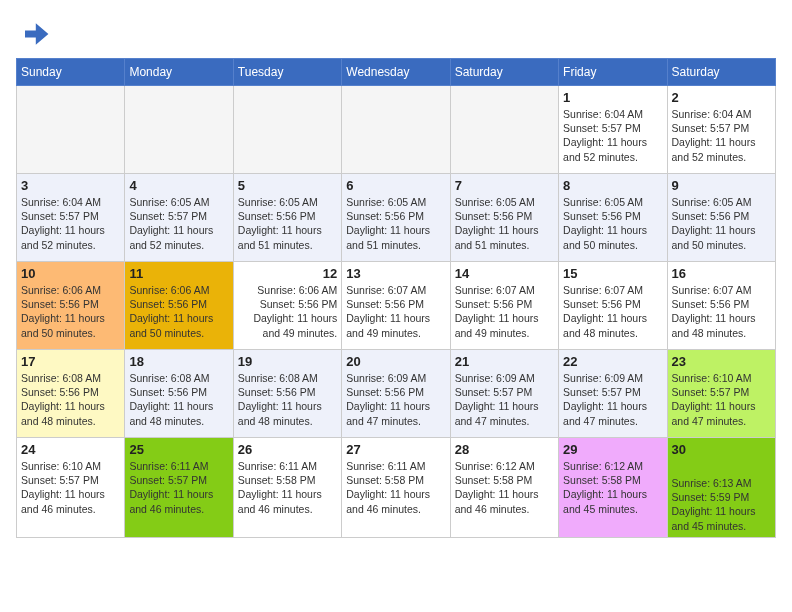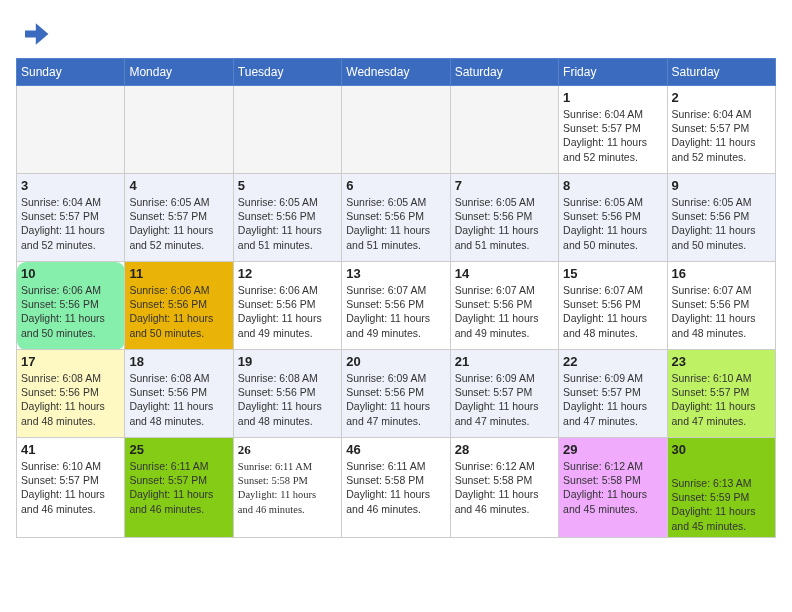--- a/index.html
+++ b/index.html
@@ -185,35 +185,35 @@
         </td>
         <td style="background: rgb(238, 241, 250);">
           <div class="day-number">9</div>
           <div class="day-info" style="white-space: pre-line;">Sunrise: 6:05 AM
 Sunset: 5:56 PM
 Daylight: 11 hours
 and 50 minutes.</div>
         </td>
       </tr>
       <tr>
-        <td style="background: #86efac; border-radius: 9px;">
+        <td style="background: #fdba74;">
           <div class="day-number">10</div>
           <div class="day-info" style="white-space: pre-line;">Sunrise: 6:06 AM
 Sunset: 5:56 PM
 Daylight: 11 hours
 and 50 minutes.</div>
         </td>
         <td style="background: #eab308;">
           <div class="day-number">11</div>
           <div class="day-info" style="white-space: pre-line;">Sunrise: 6:06 AM
 Sunset: 5:56 PM
 Daylight: 11 hours
 and 50 minutes.</div>
         </td>
-        <td style="background: rgb(255, 255, 255);">
+        <td style="background: rgb(255, 255, 255); text-align: right;">
           <div class="day-number">12</div>
           <div class="day-info" style="white-space: pre-line;">Sunrise: 6:06 AM
 Sunset: 5:56 PM
 Daylight: 11 hours
 and 49 minutes.</div>
         </td>
         <td style="background: rgb(255, 255, 255);">
           <div class="day-number">13</div>
           <div class="day-info" style="white-space: pre-line;">Sunrise: 6:07 AM
 Sunset: 5:56 PM
@@ -288,42 +288,42 @@
         <td style="background: #bef264;">
           <div class="day-number">23</div>
           <div class="day-info" style="white-space: pre-line;">Sunrise: 6:10 AM
 Sunset: 5:57 PM
 Daylight: 11 hours
 and 47 minutes.</div>
         </td>
       </tr>
       <tr>
         <td style="background: rgb(255, 255, 255);">
-          <div class="day-number">41</div>
+          <div class="day-number">24</div>
           <div class="day-info" style="white-space: pre-line;">Sunrise: 6:10 AM
 Sunset: 5:57 PM
 Daylight: 11 hours
 and 46 minutes.</div>
         </td>
         <td style="background: #84cc16;">
           <div class="day-number">25</div>
           <div class="day-info" style="white-space: pre-line;">Sunrise: 6:11 AM
 Sunset: 5:57 PM
 Daylight: 11 hours
 and 46 minutes.</div>
         </td>
-        <td style="background: rgb(255, 255, 255); font-family: Liberation Serif, serif;">
+        <td style="background: rgb(255, 255, 255);">
           <div class="day-number">26</div>
           <div class="day-info" style="white-space: pre-line;">Sunrise: 6:11 AM
 Sunset: 5:58 PM
 Daylight: 11 hours
 and 46 minutes.</div>
         </td>
         <td style="background: rgb(255, 255, 255);">
-          <div class="day-number">46</div>
+          <div class="day-number">27</div>
           <div class="day-info" style="white-space: pre-line;">Sunrise: 6:11 AM
 Sunset: 5:58 PM
 Daylight: 11 hours
 and 46 minutes.</div>
         </td>
         <td style="background: rgb(255, 255, 255);">
           <div class="day-number">28</div>
           <div class="day-info" style="white-space: pre-line;">Sunrise: 6:12 AM
 Sunset: 5:58 PM
 Daylight: 11 hours

